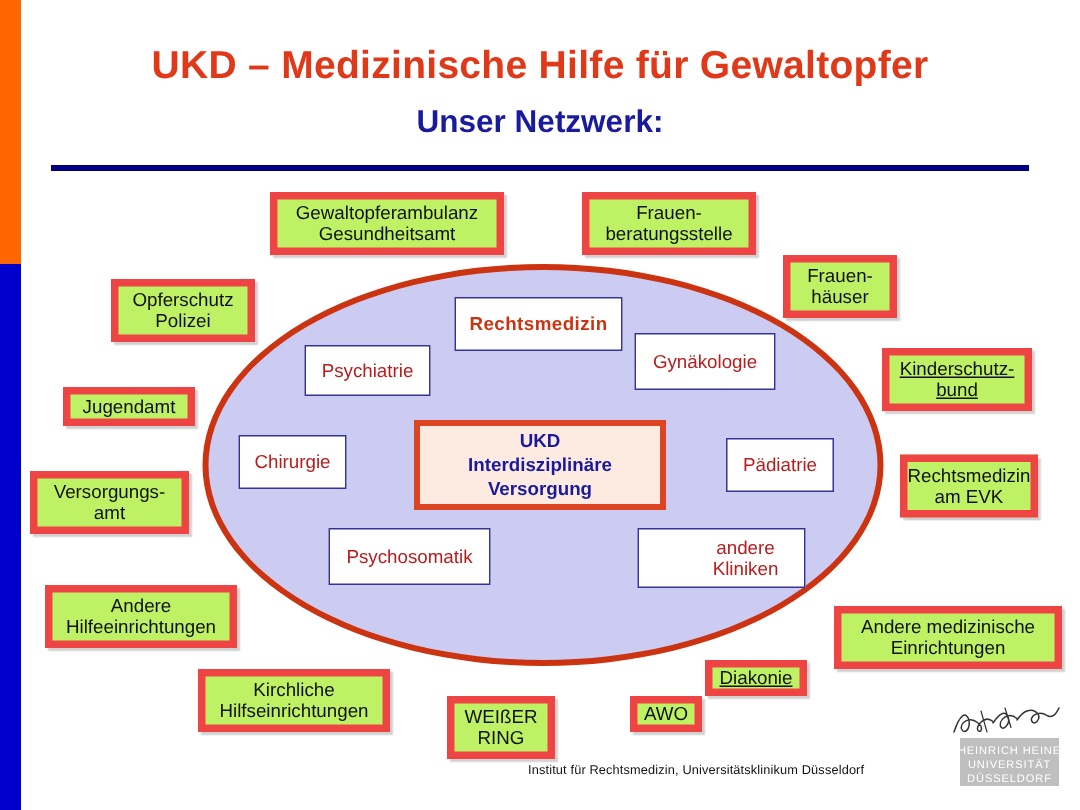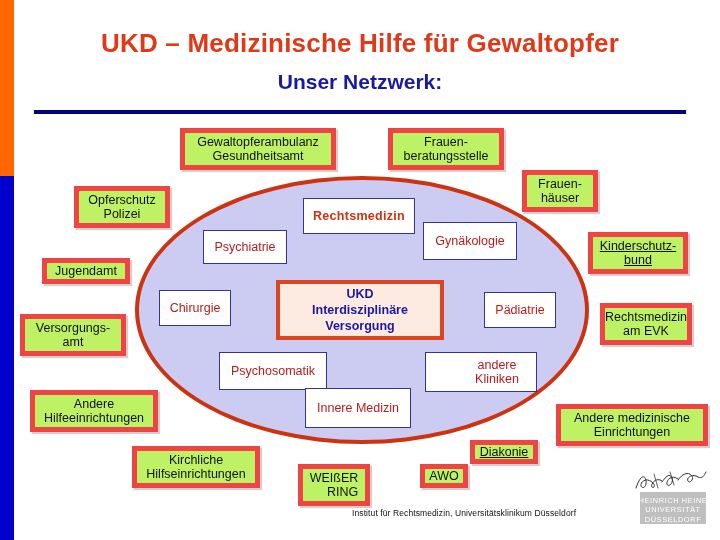--- a/index.html
+++ b/index.html
@@ -112,40 +112,39 @@
 Hilfeeinrichtungen</div>
 
   <div class="node yellow" style="left:556px;top:380px;width:152px;height:42px;margin-top:24px;">Andere medizinische
 Einrichtungen</div>
 
   <div class="node yellow" style="left:132px;top:446px;width:128px;height:42px;">Kirchliche
 Hilfseinrichtungen</div>
 
   <div class="node yellow" style="left:470px;top:440px;width:68px;height:24px;text-decoration:underline;">Diakonie</div>
 
-  <div class="node yellow" style="left:298px;top:464px;width:72px;height:42px;text-align:right;">WEIßER
+  <div class="node yellow" style="left:298px;top:464px;width:72px;height:42px;">WEIßER
 RING</div>
 
   <div class="node yellow" style="left:420px;top:464px;width:48px;height:24px;">AWO</div>
 
   <div class="node white redtext" style="left:303px;top:198px;width:112px;height:36px;">Rechtsmedizin</div>
 
   <div class="node white" style="left:203px;top:230px;width:84px;height:34px;">Psychiatrie</div>
 
   <div class="node white" style="left:423px;top:222px;width:94px;height:38px;">Gynäkologie</div>
 
   <div class="node white" style="left:159px;top:290px;width:72px;height:36px;">Chirurgie</div>
 
   <div class="node white" style="left:484px;top:292px;width:72px;height:36px;">Pädiatrie</div>
 
   <div class="node white" style="left:186px;top:352px;width:108px;height:38px;margin-left:33px;">Psychosomatik</div>
 
   <div class="node white" style="left:425px;top:352px;width:112px;height:40px;padding-left:32px;">andere Kliniken</div>
 
-  <div class="node white" style="left:305px;top:388px;width:106px;height:40px;">Innere Medizin</div>
 
   <div class="node center-box" style="left:276px;top:280px;width:168px;height:60px;">UKD
 Interdisziplinäre
 Versorgung</div>
 
   <div class="footer-text">Institut für Rechtsmedizin, Universitätsklinikum Düsseldorf</div>
 
   <div class="logo">
     <svg width="74" height="58" viewBox="0 0 74 58" xmlns="http://www.w3.org/2000/svg">
 

